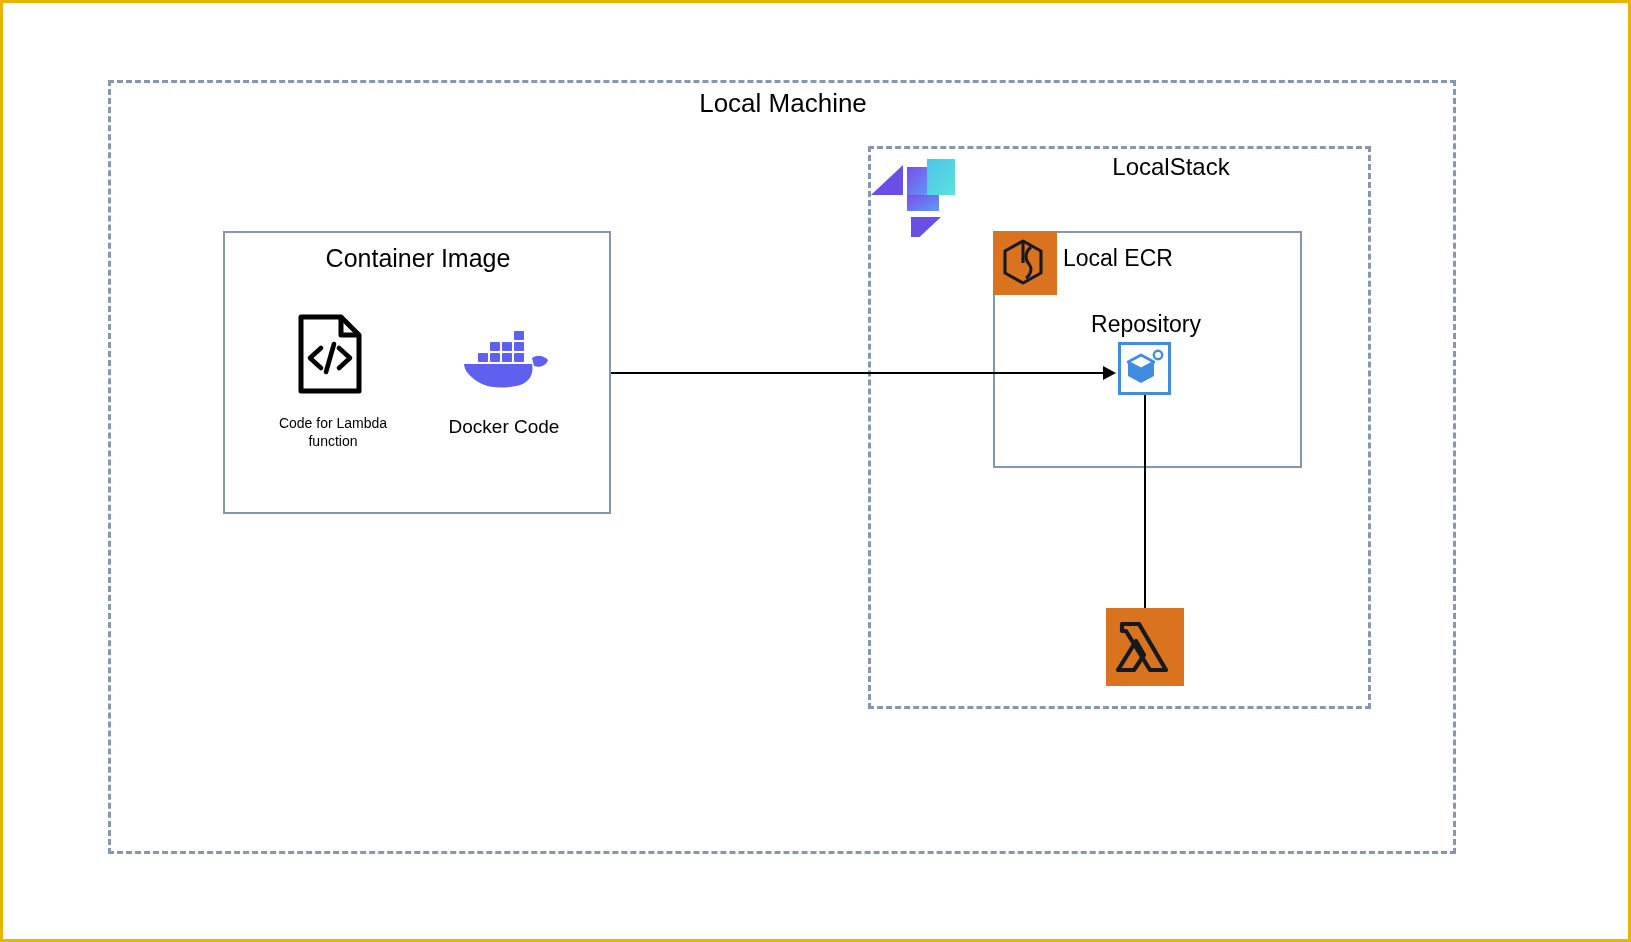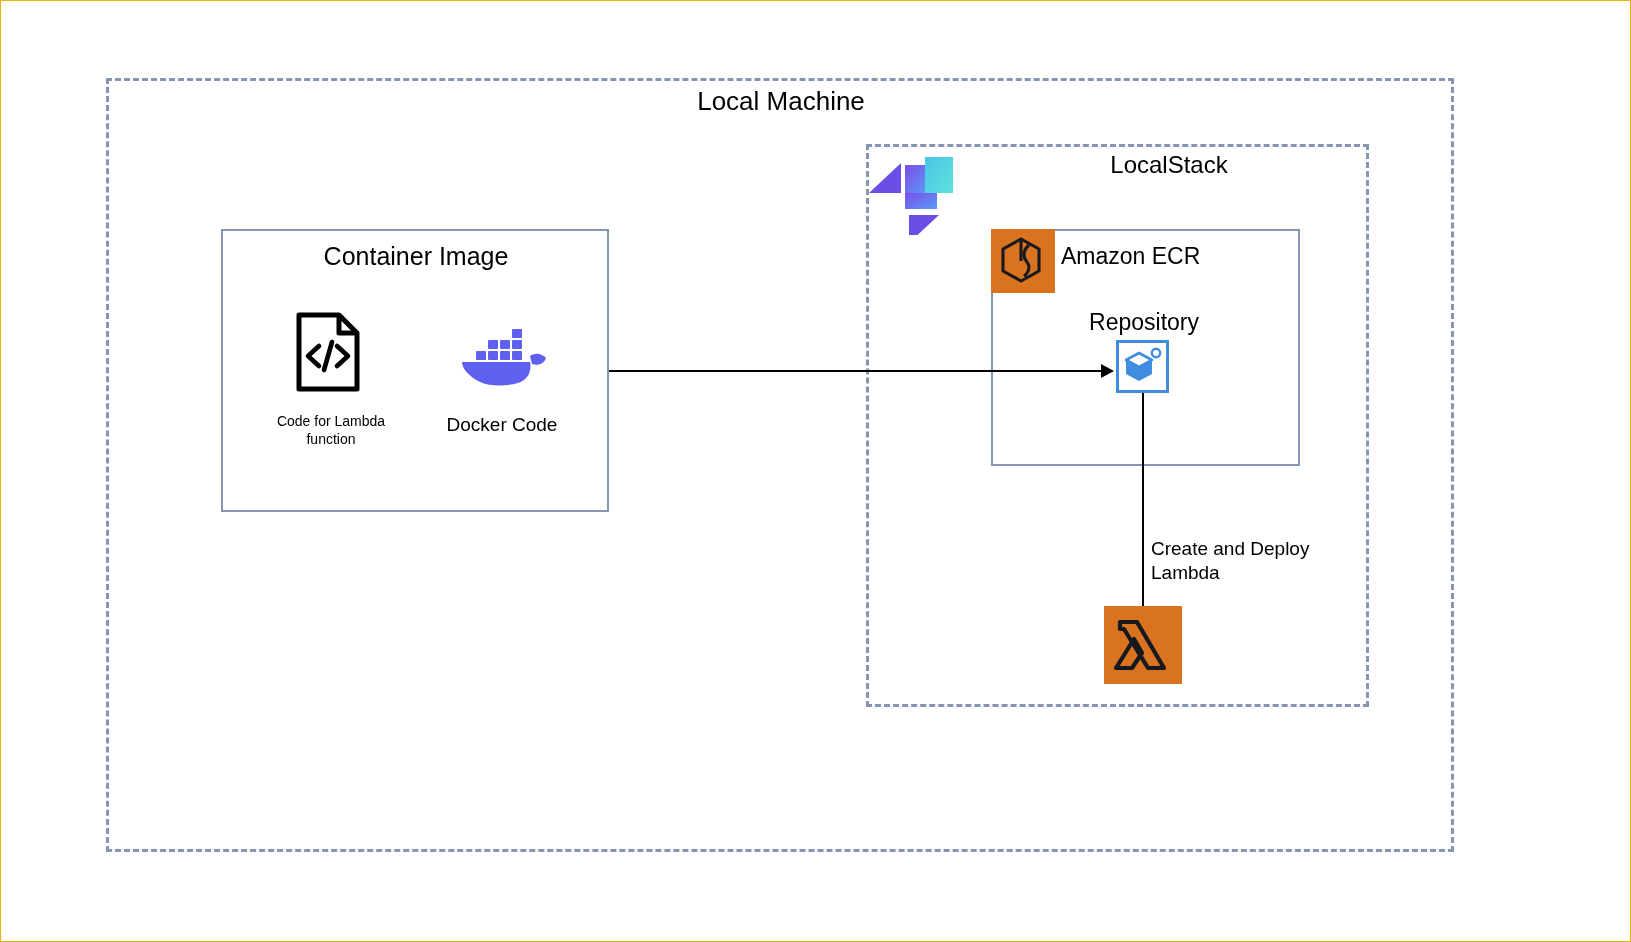--- a/index.html
+++ b/index.html
@@ -9,21 +9,21 @@
     background: #ffffff;
   }
   body {
     font-family: "Liberation Sans", sans-serif;
   }
   #canvas {
     position: relative;
     width: 1631px;
     height: 942px;
     background: #ffffff;
-    border: 1px solid #eab308;
+    border: 3px solid #eab308;
     box-sizing: border-box;
     overflow: hidden;
   }
 
   
   .group-dashed {
     position: absolute;
     border: 3px dashed #8496b0;
     box-sizing: border-box;
     background: transparent;
@@ -133,21 +133,21 @@
 
   <div class="aws-tile" style="left:990px; top:228px; width:64px; height:64px;">
     <svg width="64" height="64" viewBox="0 0 64 64" aria-hidden="true">
       <g fill="none" stroke="#16191F" stroke-width="3.1" stroke-linejoin="round">
         <path d="M12,20 L30,10 L48,20 L48,42 L30,52 L12,42 Z"></path>
         <path d="M30,10 L30,32"></path>
         <path d="M38,16 C38,16 33,20 33,26 C33,32 38,33 38,38 C38,44 33,47 33,47"></path>
       </g>
     </svg>
   </div>
-  <div class="group-title" style="left:1060px; top:242px; width:220px; font-size:23px; text-align:left;">Amazon ECR</div>
+  <div class="group-title" style="left:1060px; top:242px; width:220px; font-size:23px; text-align:left;">Local ECR</div>
 
   <div class="caption" style="left:1063px; top:307px; width:160px; font-size:23px;">Repository</div>
 
   <div class="repo-tile" style="left:1115px; top:339px; width:53px; height:53px;">
     <svg width="47" height="47" viewBox="0 0 47 47" aria-hidden="true">
       <polygon points="20,10 33,17 20,24 7,17" fill="#ffffff" stroke="#3F8CE0" stroke-width="2.6" stroke-linejoin="round"></polygon>
       <polygon points="20,24 33,17 33,31 20,38" fill="#3F8CE0"></polygon>
       <polygon points="20,24 7,17 7,31 20,38" fill="#3F8CE0"></polygon>
       <circle cx="37" cy="10" r="4.2" fill="#ffffff" stroke="#3F8CE0" stroke-width="2.4"></circle>
     </svg>
@@ -186,22 +186,20 @@
       </g>
     </svg>
   </div>
   <div class="caption" style="left:421px; top:412px; width:160px; font-size:19px;">Docker Code</div>
 
   <div class="conn-line conn-h" style="left:608px; top:369px; width:492px;"></div>
   <div class="arrowhead arrow-right" style="left:1100px; top:363px;"></div>
 
   <div class="conn-line conn-v" style="left:1141px; top:392px; height:216px;"></div>
   <div class="arrowhead arrow-down" style="left:1135px; top:605px;"></div>
-  <div class="caption" style="left:1150px; top:536px; width:220px; font-size:19px; text-align:left;">Create and Deploy
-Lambda</div>
 
   <div class="aws-tile" style="left:1103px; top:605px; width:78px; height:78px;">
     <svg width="78" height="78" viewBox="0 0 78 78" aria-hidden="true">
       <g fill="none" stroke="#16191F" stroke-width="4.2" stroke-linejoin="round">
         <path d="M16,16 L33,16 L60,62 L44,62 L20,23 L16,23 Z"></path>
         <path d="M30,33 L38,47 L28,62 L12,62 Z"></path>
       </g>
     </svg>
   </div>
 

